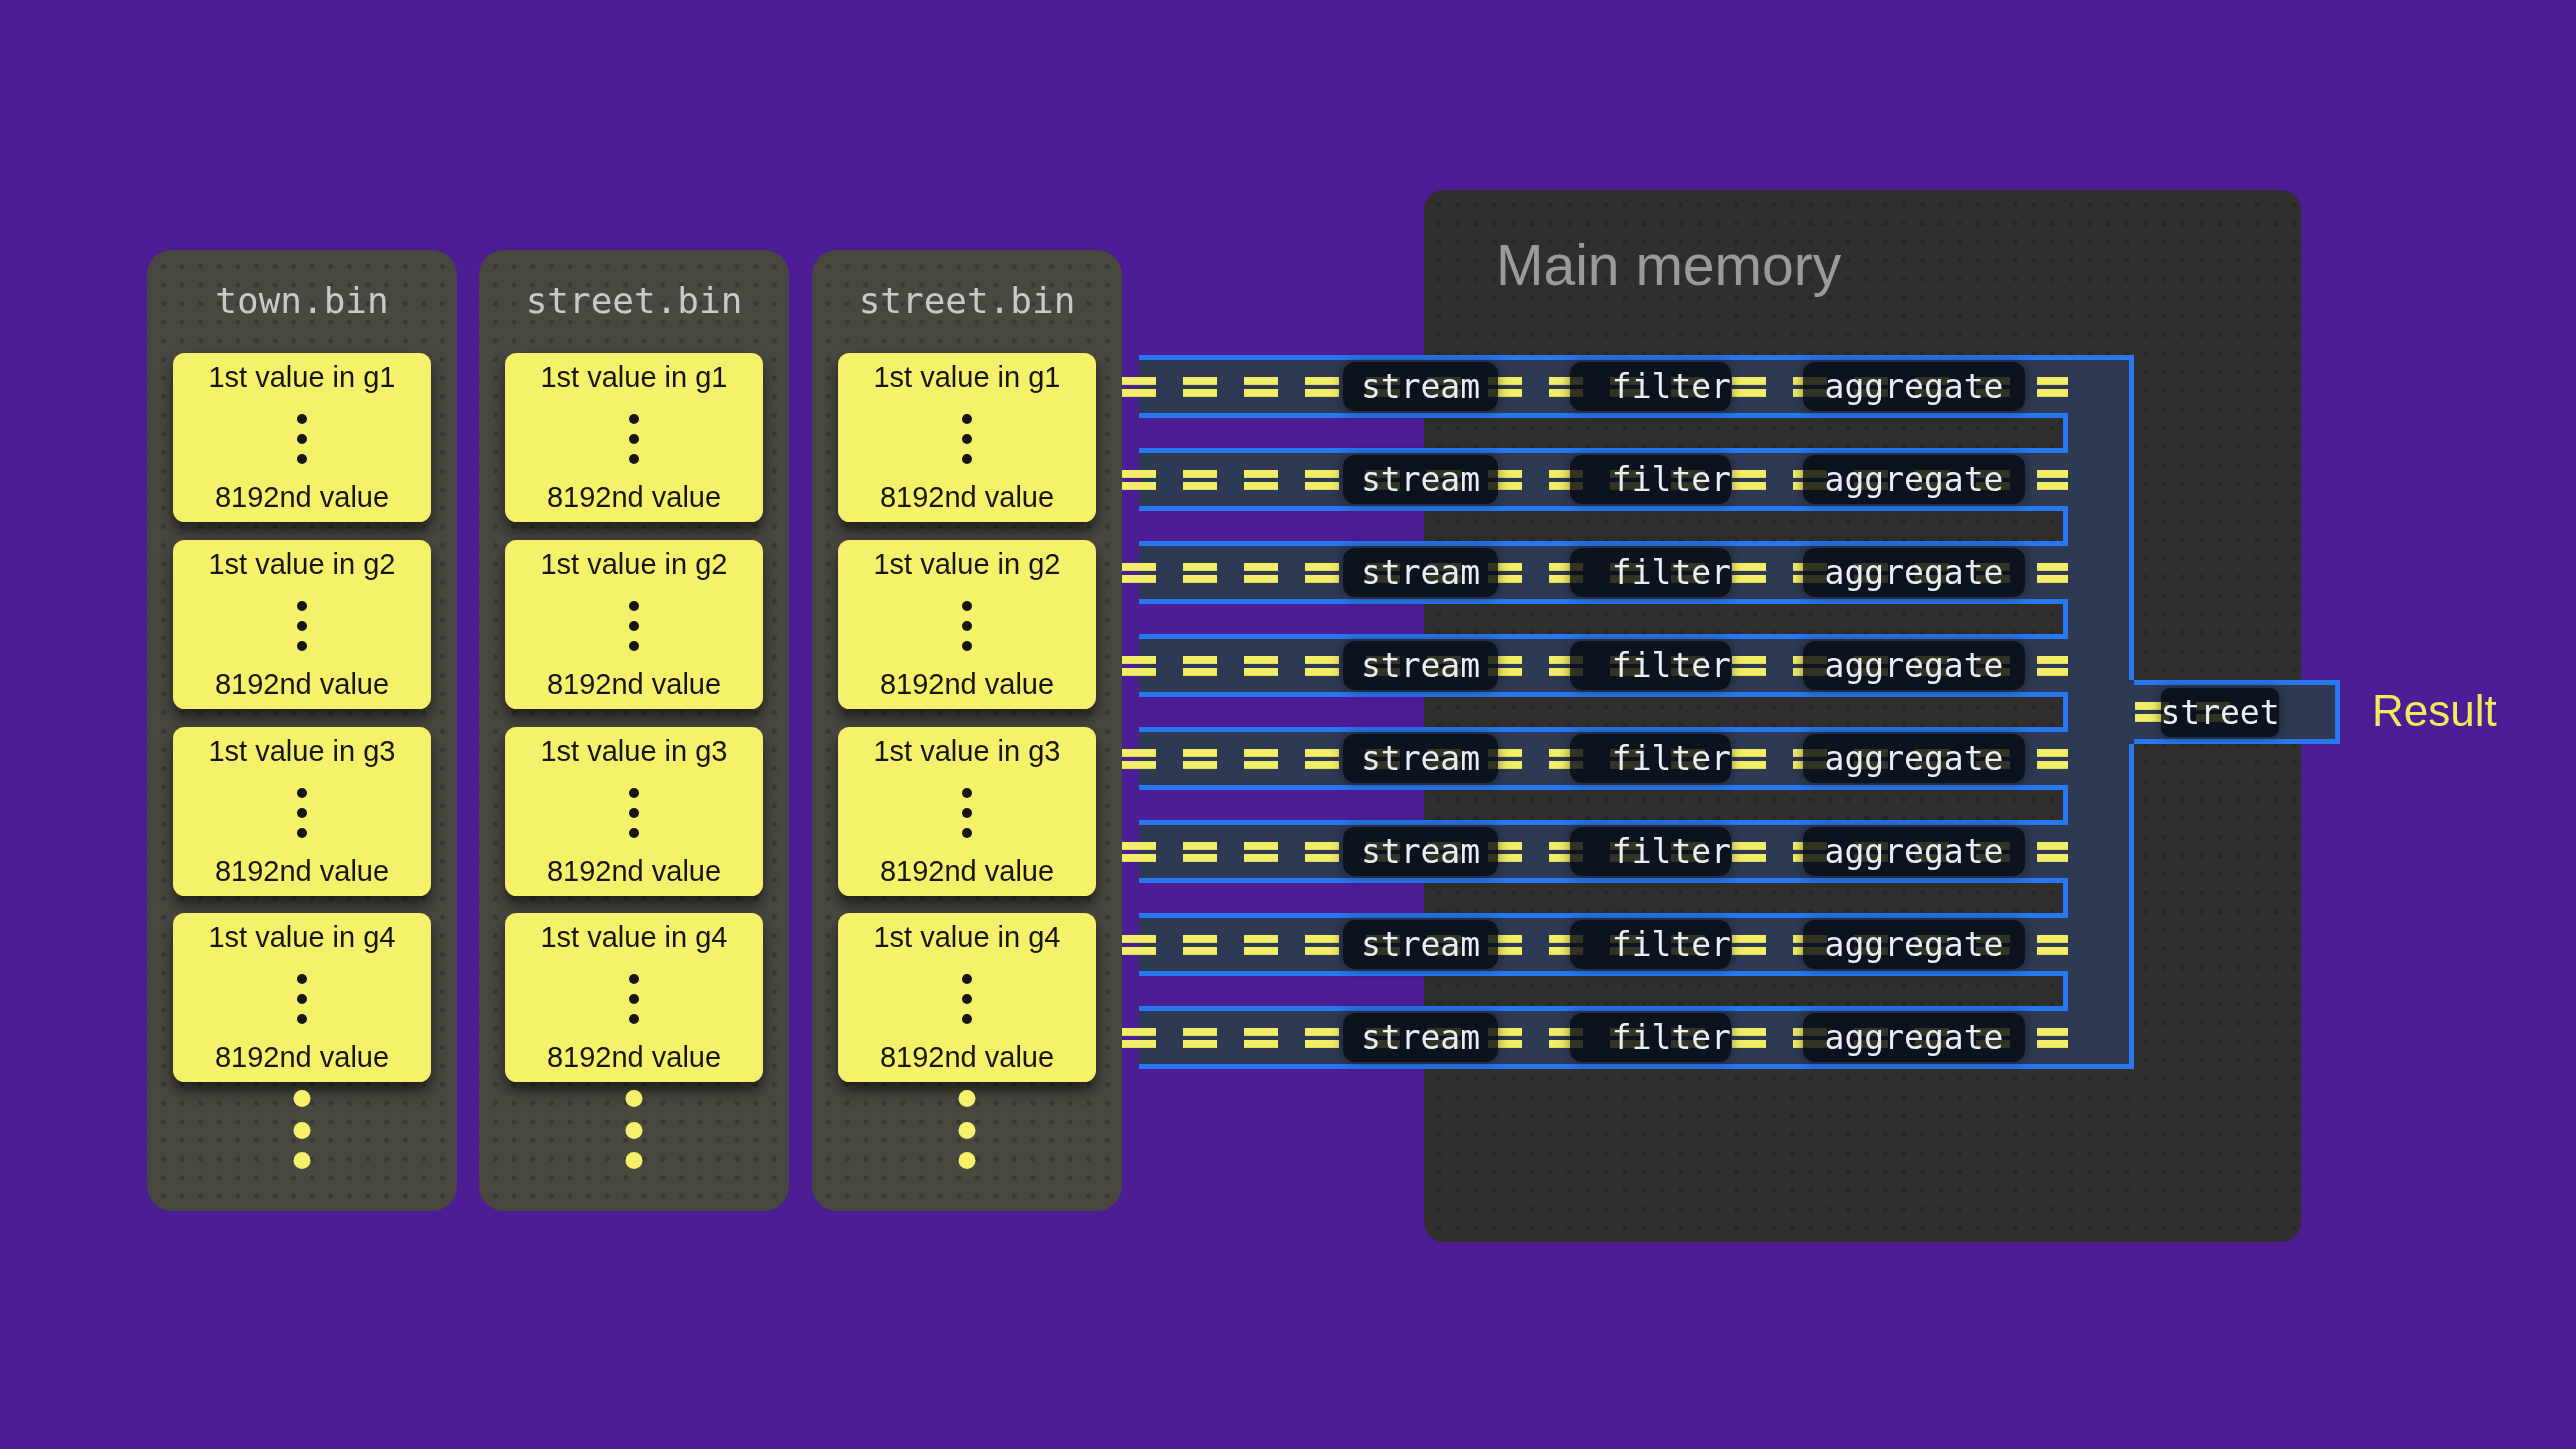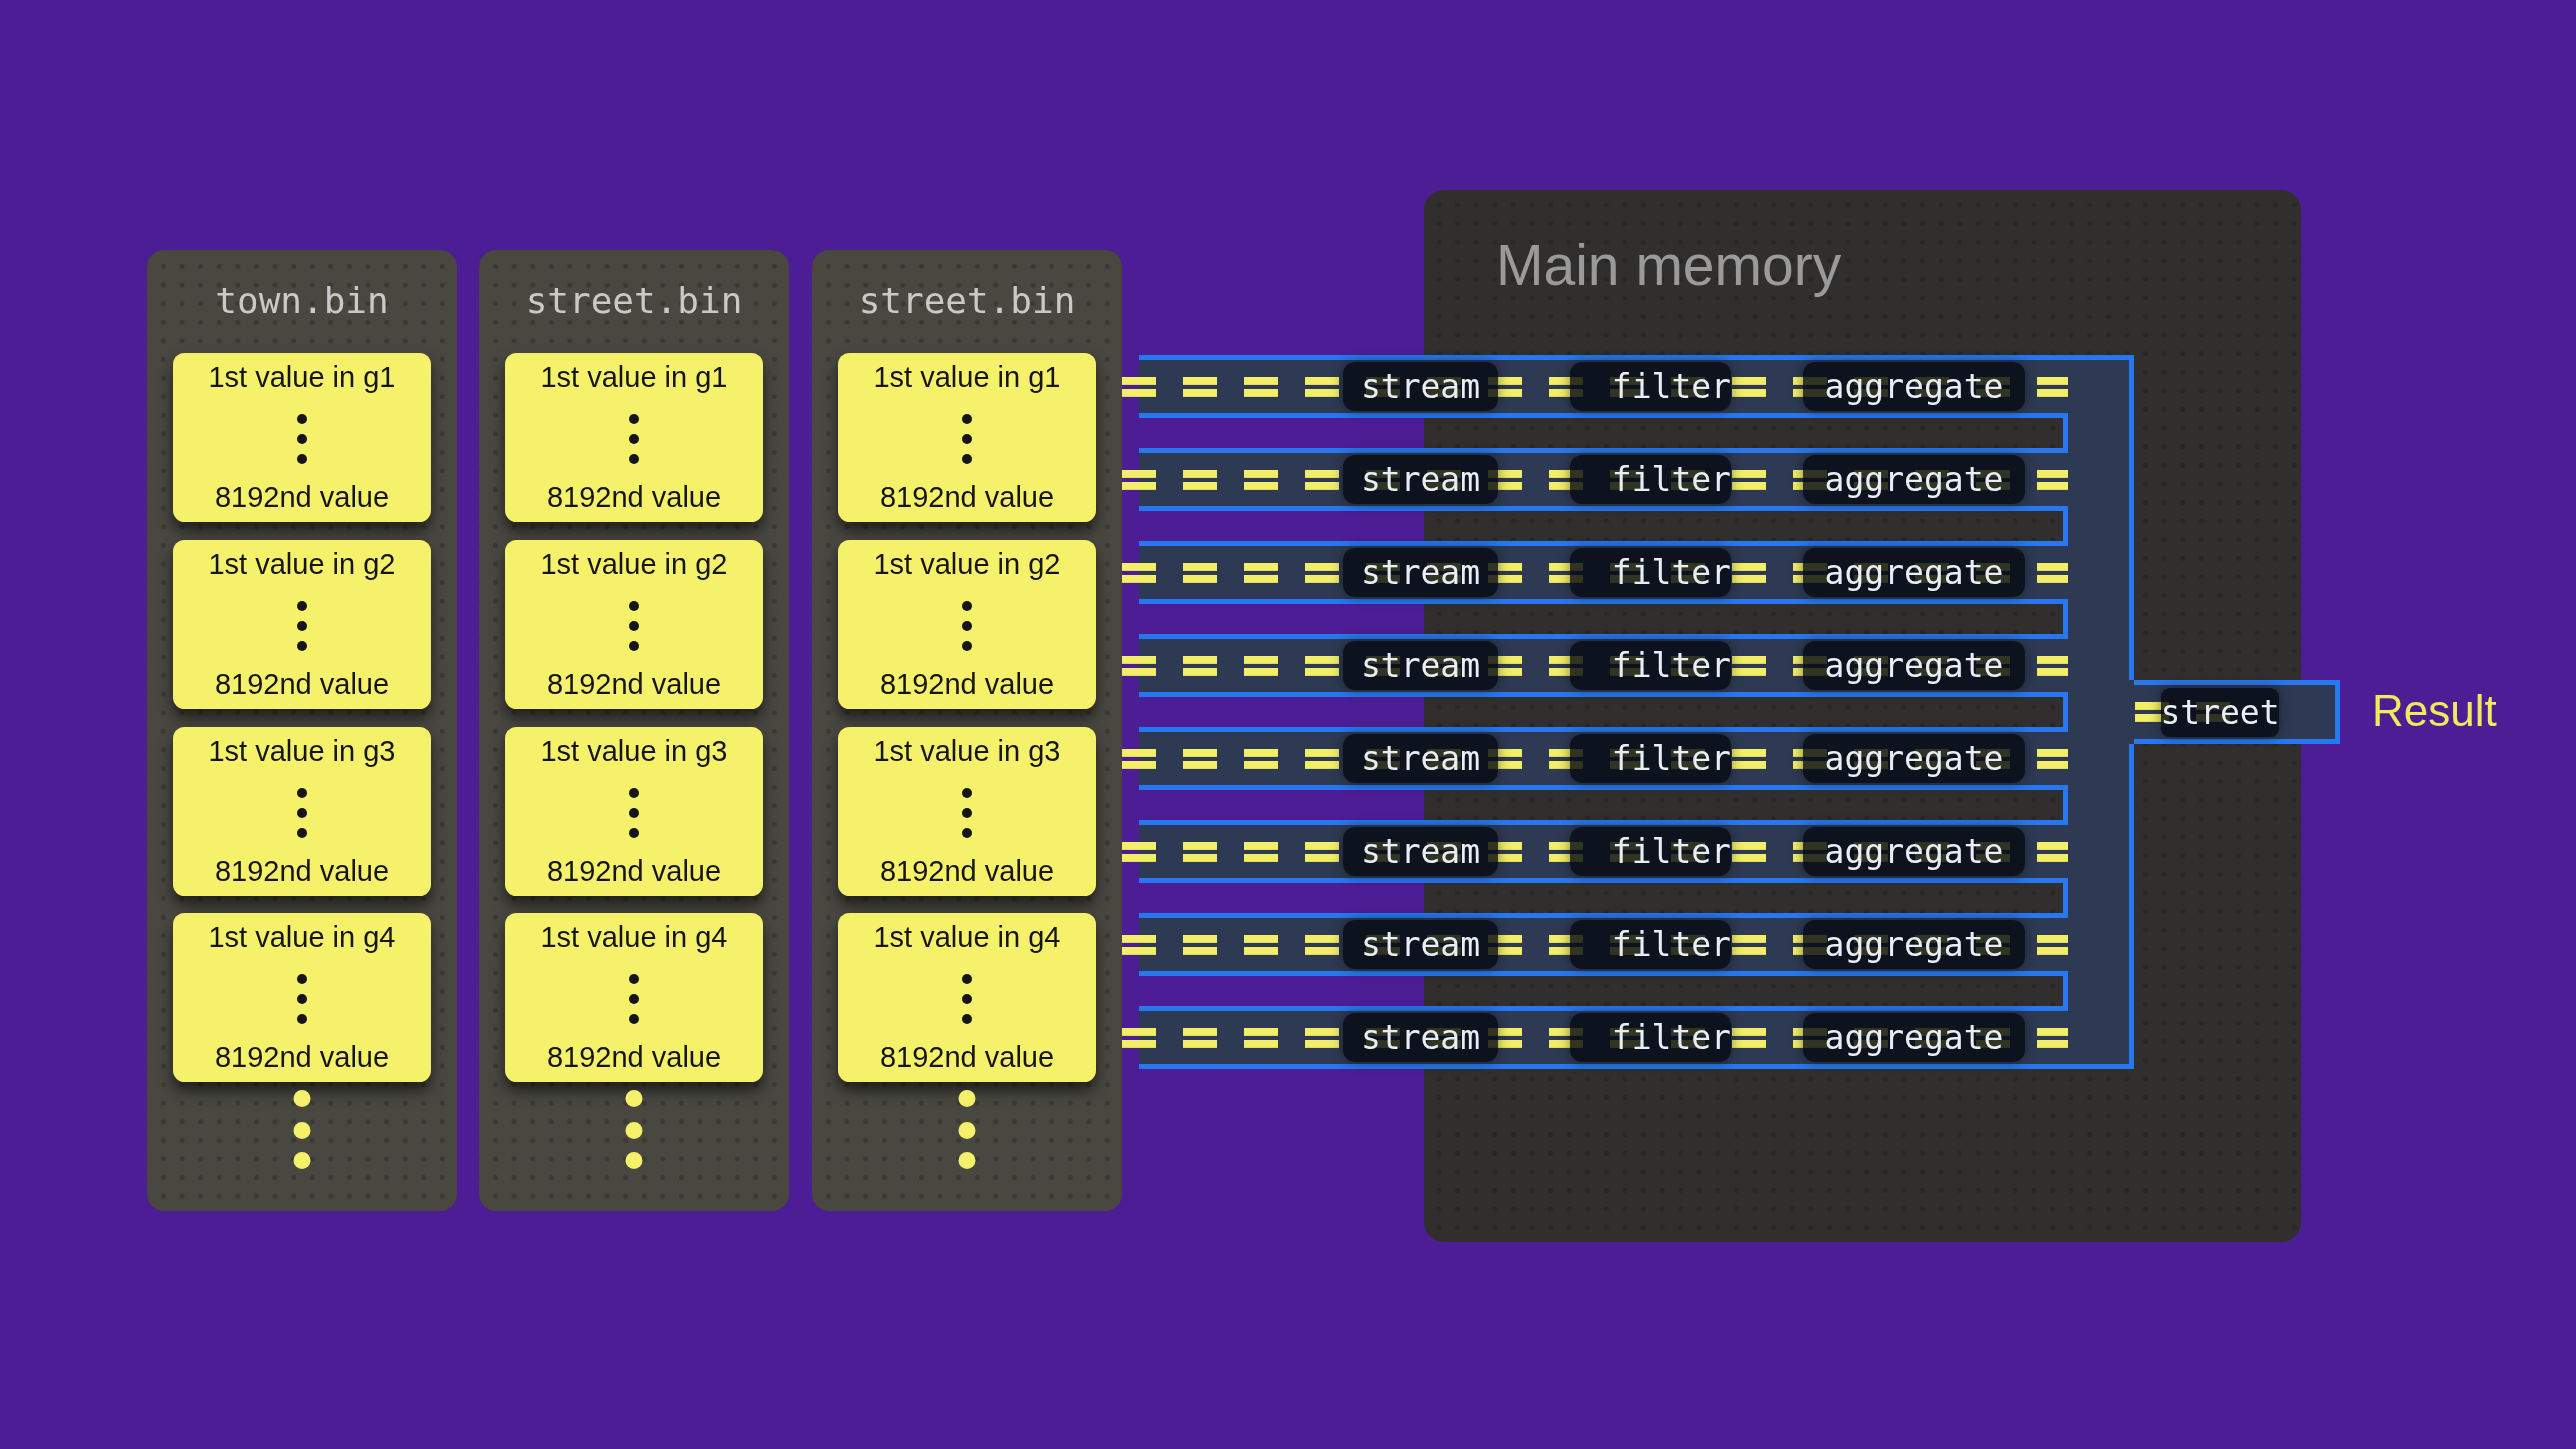--- a/index.html
+++ b/index.html
@@ -1,20 +1,20 @@
 <!DOCTYPE html>
 <html style="--accent: #2677f0; --lane-fill: #2e3a53; --data-yellow: #f2ee68; --block-yellow: #f5f16a; --panel-gray: #484740; --memory-gray: #302f2d; --title-gray: #9a9a9a; --mono-text: #e9eef4; --result-yellow: #f0ea5d; --file-header-gray: #c9c9c7; --block-text: #151515;font-size:11.4px"><head>
 <meta charset="utf-8">
 <style>
   html,body{margin:0;padding:0;background:#000;}
   .stage{position:relative;width:2576px;height:1449px;background:#4c1d95;overflow:hidden;
          font-family:"Liberation Sans",sans-serif;}
 
   
-  .file-panel{position:absolute;top:250px;width:310px;height:961px;border-radius:17px;
+  .file-panel{position:absolute;top:250px;width:310px;height:961px;border-radius:25px;
     background-color:var(--panel-gray);
     background-image:radial-gradient(circle,rgba(0,0,0,0.20) 2.1px,transparent 2.9px);
     background-size:18.6px 18.6px;background-position:7.2px 7.2px;}
   .file-header{position:absolute;top:30px;left:0;width:100%;text-align:center;
     font-family:"DejaVu Sans Mono",monospace;font-size:36px;color:var(--file-header-gray);}
   .mem-block{position:absolute;left:26px;width:258px;height:169px;border-radius:11.4px;
     background:var(--block-yellow);box-shadow:0 8.6px 14.3px rgba(0,0,0,0.55);}
   .blk-top,.blk-bottom{position:absolute;left:0;width:100%;text-align:center;
     font-size:29px;color:var(--block-text);}
   .blk-top{top:7.9px;}

